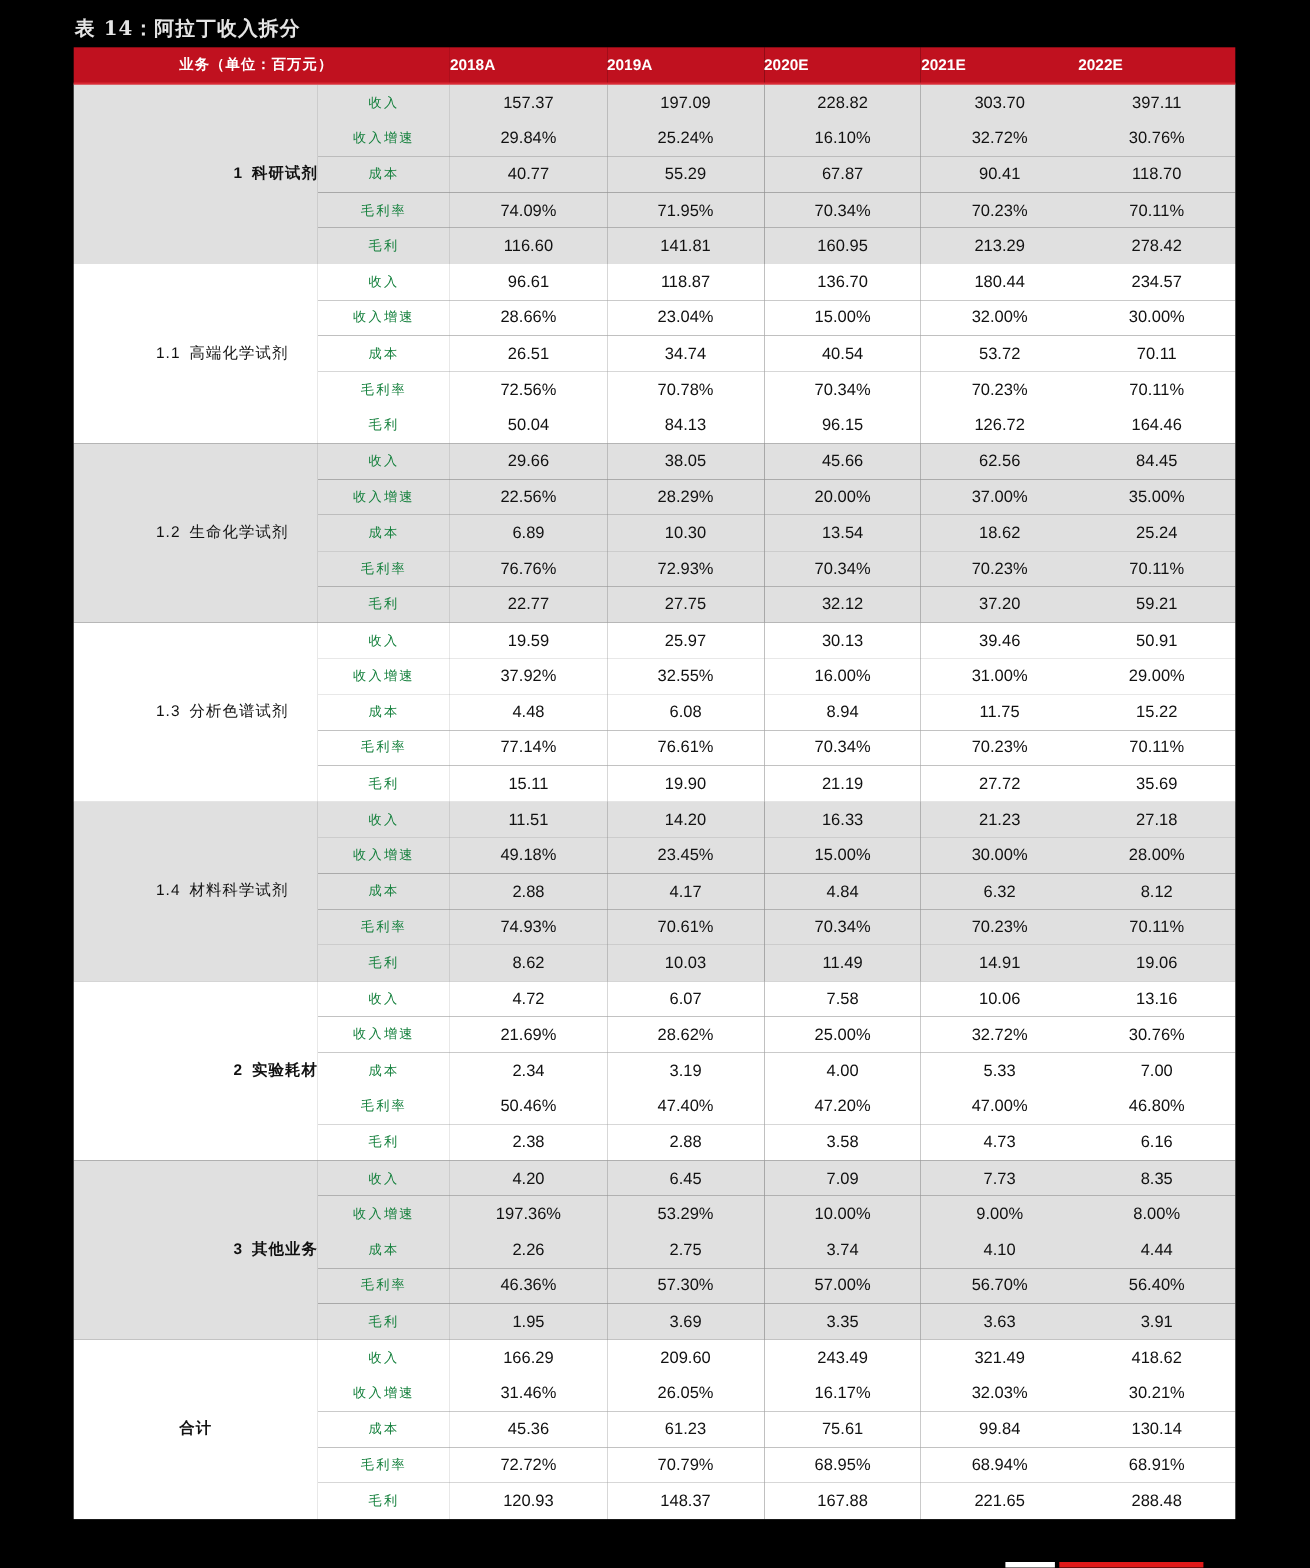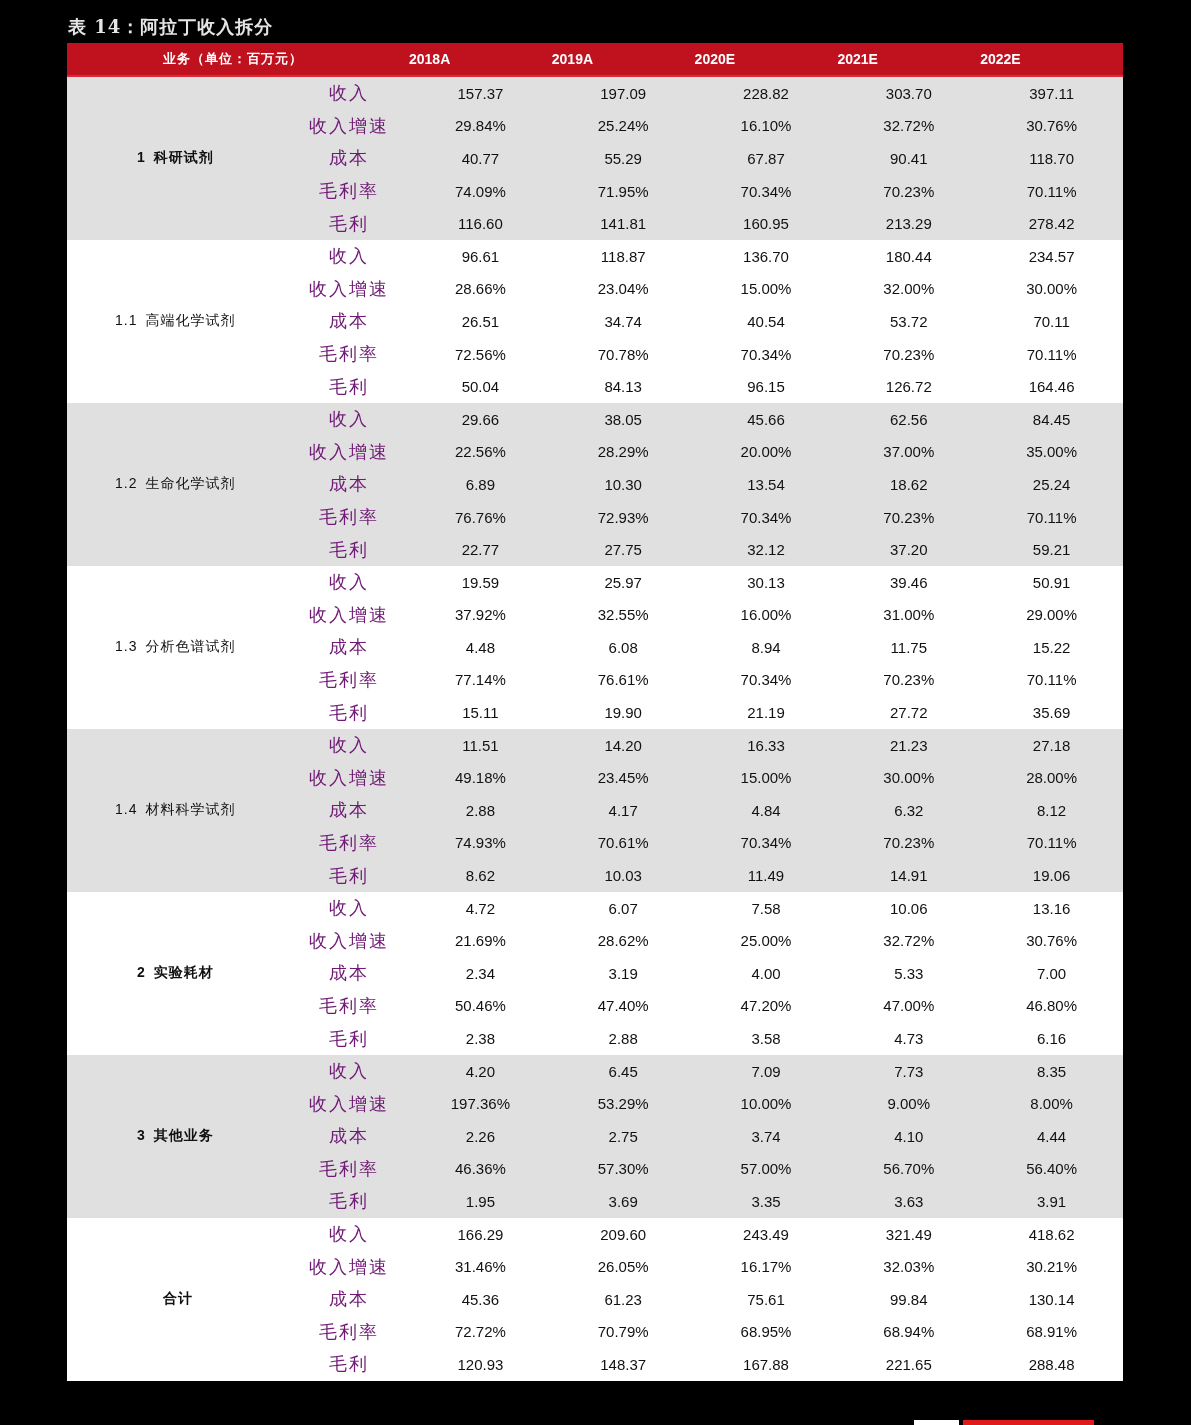--- a/index.html
+++ b/index.html
@@ -60,34 +60,34 @@
     tbody td {
       height: 32.6px;
       padding: 0;
       text-align: center;
       font-size: 15px;
       color: #111111;
       white-space: nowrap;
     }
     tbody td.metric {
       font-family: Liberation Mono, monospace;
-      font-size: 18px;
+      font-size: 12px;
       letter-spacing: 2px;
-      color: #701a75;
+      color: #15803d;
     }
     tbody td.biz {
       font-size: 14px;
       color: #111111;
       letter-spacing: 1px;
     }
     tbody td.biz.bold { font-weight: bold; }
     tbody td.biz .num { font-family: "Liberation Sans", sans-serif; margin-right: 8px; }
     tbody td.biz .name { font-family: "DejaVu Serif", serif; }
-    tbody td.biz.sub { text-align: left; padding-left: 48px; }
-    tbody td.biz.top { text-align: left; padding-left: 70px; }
+    tbody td.biz.sub { text-align: center; padding-left: 48px; }
+    tbody td.biz.top { text-align: right; padding-left: 70px; }
     tbody td.biz.total { padding-right: 0; }
     tr.shade td { background: #e0e0e0; }
     tr.plain td { background: #ffffff; }
     .watermark {
       position: absolute;
       left: 914px;
       top: 1420px;
       width: 180px;
       height: 5px;
       display: flex;

